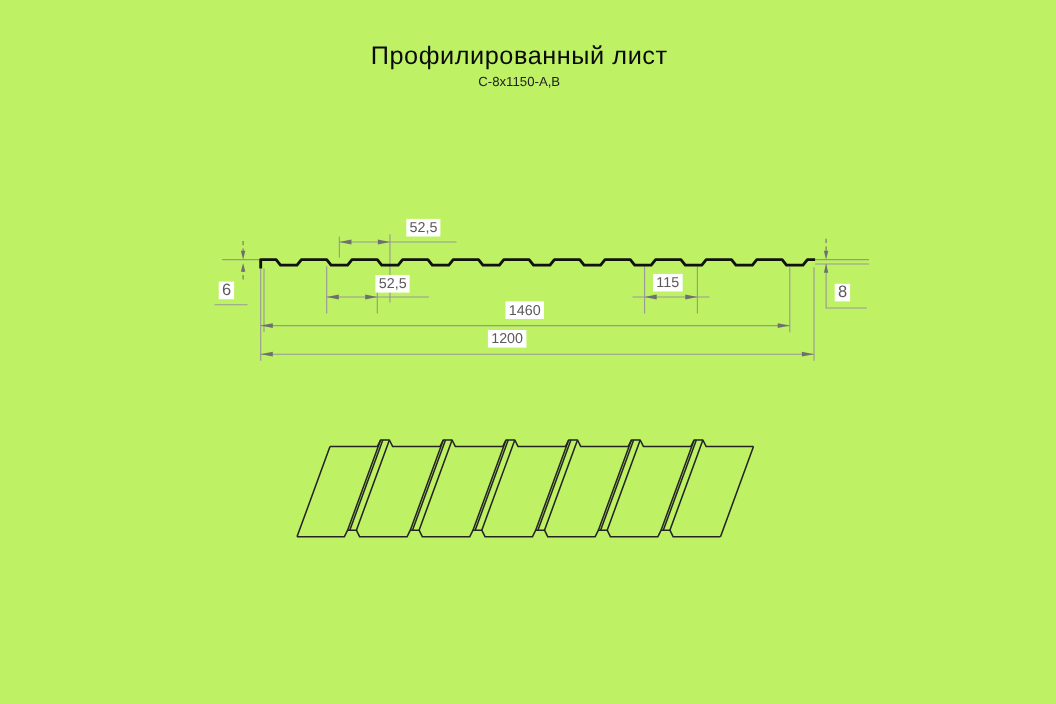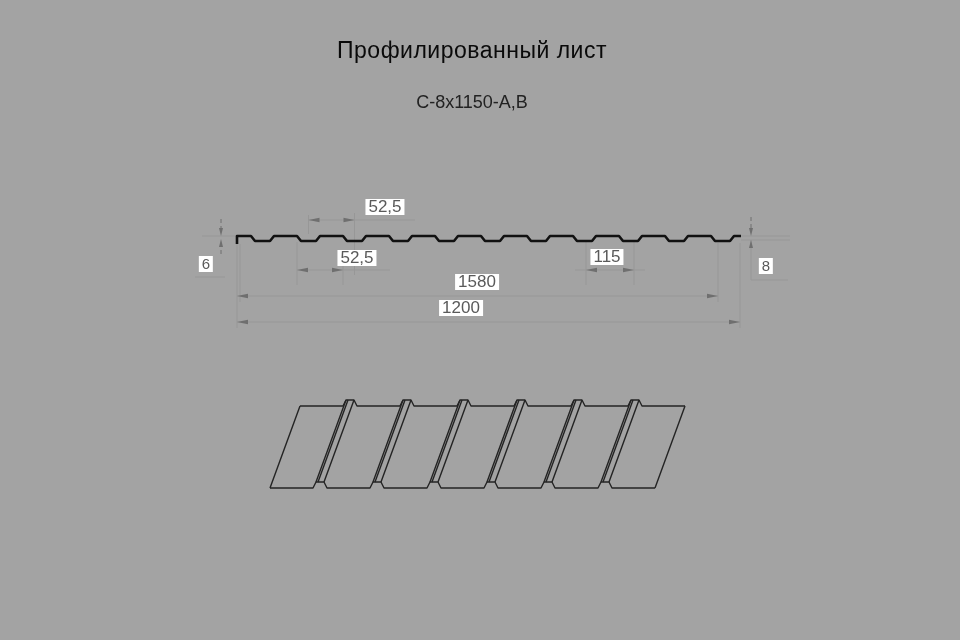--- a/index.html
+++ b/index.html
@@ -1,29 +1,29 @@
 <!DOCTYPE html>
 <html><head>
 <meta charset="utf-8">
 <style>
   html,body{margin:0;padding:0;background:#fff;}
   #canvas{
-    position:relative;width:960px;height:640px;background:#a3a3a3;
+    position:relative;width:960px;height:640px;background:#bef264;
     font-family:"Liberation Sans", sans-serif;overflow:hidden;
   }
   .title{
     position:absolute;left:0;top:37px;width:944px;text-align:center;
     font-size:23px;color:#0a0a0a;letter-spacing:0.5px;
   }
   .subtitle{
     position:absolute;left:0;top:67px;width:944px;text-align:center;
-    font-size:18px;color:#222;margin-top:25px;
+    font-size:12px;color:#222;
   }
   .dim{
-    position:absolute;color:#5a5a5a;font-size:17px;white-space:nowrap;
+    position:absolute;color:#5a5a5a;font-size:13px;white-space:nowrap;
     transform:translateX(-50%);background:#fff;padding:0 3px;line-height:16px;
   }
   .dim.small{font-size:15px;}
   svg{position:absolute;}
   .thin{stroke:#979797;stroke-width:1;fill:none;}
   .thick{stroke:#111;stroke-width:2.6;fill:none;stroke-linejoin:round;}
   .arr{fill:#6f6f6f;stroke:none;}
   .dash{stroke:#6f6f6f;stroke-width:1;fill:none;stroke-dasharray:4 3;}
   .sheet{stroke:#242424;stroke-width:1.4;fill:none;stroke-linejoin:round;}
 </style>
@@ -74,21 +74,21 @@
     <path class="thick" d="M 52 49 V 41 H 66
          l4 5 h15 l4 -5 h23 l4 5 h15 l4 -5 h23 l4 5 h15 l4 -5 h23
          l4 5 h15 l4 -5 h23 l4 5 h15 l4 -5 h23 l4 5 h15 l4 -5 h23
          l4 5 h15 l4 -5 h23 l4 5 h15 l4 -5 h23 l4 5 h15 l4 -5 h23
          l4 5 h15 l4 -5 h23 l4 5 h15 l4 -5 H 556"></path>
   </svg>
 
   <div class="dim" style="left:385px;top:199px;">52,5</div>
   <div class="dim" style="left:357px;top:250px;">52,5</div>
   <div class="dim" style="left:607px;top:249px;text-align:right;">115</div>
-  <div class="dim" style="left:477px;top:274px;">1580</div>
+  <div class="dim" style="left:477px;top:274px;">1460</div>
   <div class="dim" style="left:461px;top:300px;">1200</div>
   <div class="dim small" style="left:206px;top:256px;">6</div>
   <div class="dim small" style="left:766px;top:258px;">8</div>
 
   <svg style="left:260px;top:392px;" width="440" height="132" viewBox="0 0 440 132">
     <path class="sheet" d="M 10 96 H 53 l3 -6 h8 l3 6 H 110 l3 -6 h8 l3 6 H 167 l3 -6 h8 l3 6
          H 224 l3 -6 h8 l3 6 H 281 l3 -6 h8 l3 6 H 338 l3 -6 h8 l3 6 H 395"></path>
     <path class="sheet" d="M 40 14 H 83 l3 -6 h8 l3 6 H 140 l3 -6 h8 l3 6 H 197 l3 -6 h8 l3 6
          H 254 l3 -6 h8 l3 6 H 311 l3 -6 h8 l3 6 H 368 l3 -6 h8 l3 6 H 425"></path>
     <path class="sheet" d="M 10 96 L 40 14 M 395 96 L 425 14"></path>

